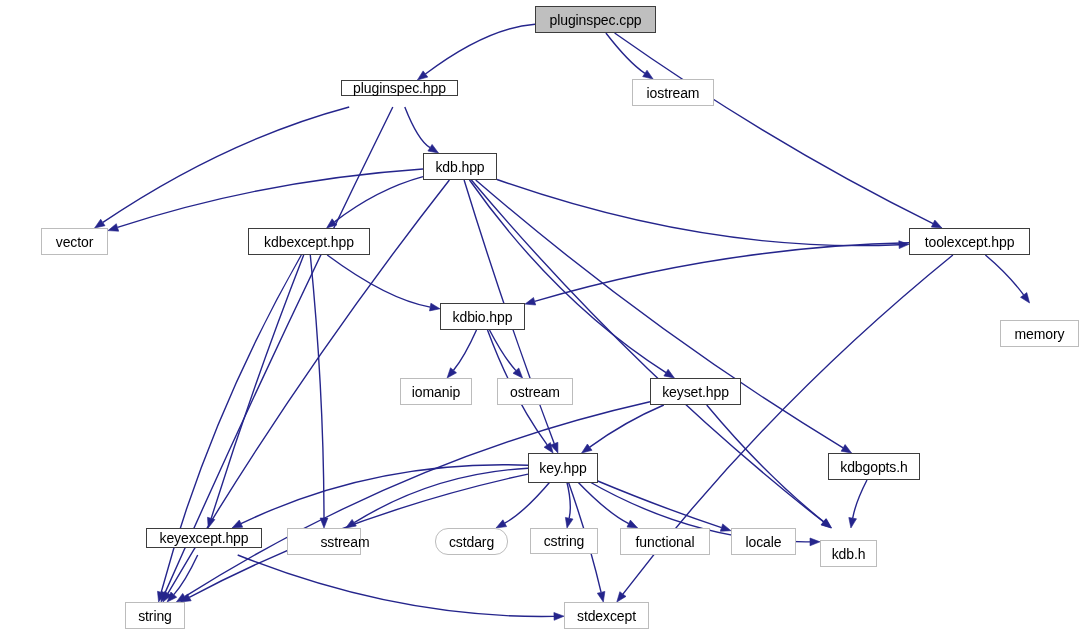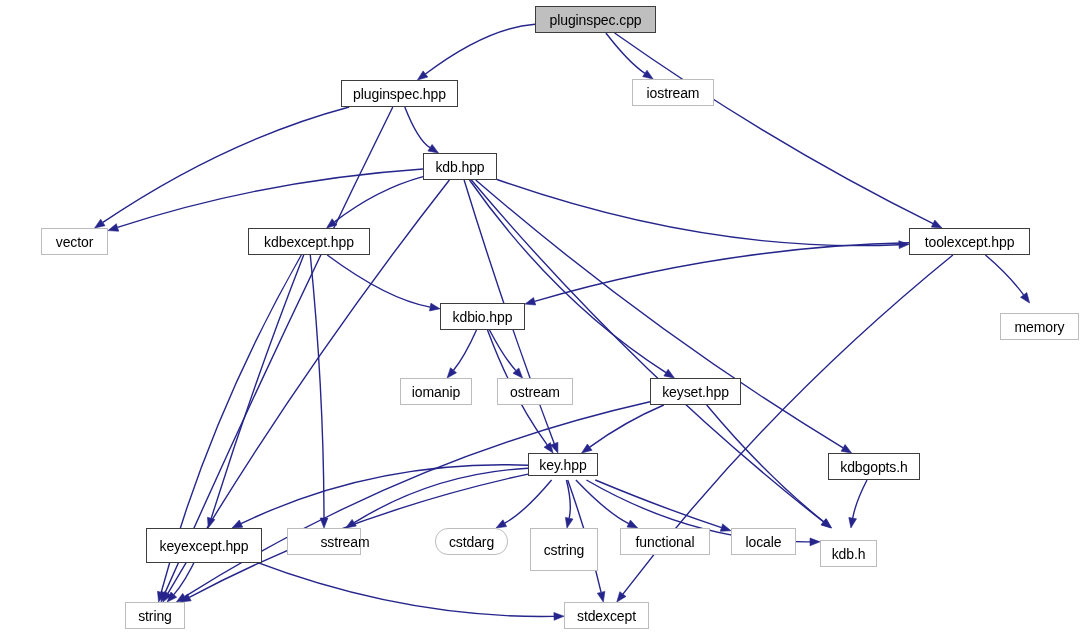--- a/index.html
+++ b/index.html
@@ -140,69 +140,69 @@
         <path class="edge-path" d="M 197.7,555.0 Q 185.0,582.1 173.8,594.6"></path>
         <polygon class="edge-head" points="167.1,602.0 170.9,592.0 176.7,597.2"></polygon>
         <path class="edge-path" d="M 237.7,555.0 Q 397.8,619.1 554.0,616.4"></path>
         <polygon class="edge-head" points="564.0,616.2 554.1,620.3 553.9,612.5"></polygon>
       </g>
   </svg>
   <div id="node-layer">
       <div class="node-box kind-root" style="left: 535px; top: 6px; width: 121px; height: 27px;">
         <span>pluginspec.cpp</span>
       </div>
-      <div class="node-box kind-internal" style="left: 341px; top: 80px; width: 117px; height: 27px;">
+      <div class="node-box kind-internal" style="left: 341px; top: 80px; width: 117px; height: 16px;">
         <span>pluginspec.hpp</span>
       </div>
       <div class="node-box kind-external" style="left: 632px; top: 79px; width: 82px; height: 27px;">
         <span>iostream</span>
       </div>
       <div class="node-box kind-internal" style="left: 423px; top: 153px; width: 74px; height: 27px;">
         <span>kdb.hpp</span>
       </div>
       <div class="node-box kind-external" style="left: 41px; top: 228px; width: 67px; height: 27px;">
         <span>vector</span>
       </div>
       <div class="node-box kind-internal" style="left: 248px; top: 228px; width: 122px; height: 27px; justify-content: center;">
         <span>kdbexcept.hpp</span>
       </div>
       <div class="node-box kind-internal" style="left: 909px; top: 228px; width: 121px; height: 27px;">
         <span>toolexcept.hpp</span>
       </div>
       <div class="node-box kind-internal" style="left: 440px; top: 303px; width: 85px; height: 27px;">
         <span>kdbio.hpp</span>
       </div>
-      <div class="node-box kind-external" style="left: 1000px; top: 313px; width: 79px; height: 27px;">
+      <div class="node-box kind-external" style="left: 1000px; top: 320px; width: 79px; height: 27px;">
         <span>memory</span>
       </div>
       <div class="node-box kind-external" style="left: 400px; top: 378px; width: 72px; height: 27px;">
         <span>iomanip</span>
       </div>
       <div class="node-box kind-external" style="left: 497px; top: 378px; width: 76px; height: 27px;">
         <span>ostream</span>
       </div>
       <div class="node-box kind-internal" style="left: 650px; top: 378px; width: 91px; height: 27px; text-align: center;">
         <span>keyset.hpp</span>
       </div>
-      <div class="node-box kind-internal" style="left: 528px; top: 453px; width: 70px; height: 23px;">
+      <div class="node-box kind-internal" style="left: 528px; top: 453px; width: 70px; height: 30px;">
         <span>key.hpp</span>
       </div>
       <div class="node-box kind-internal" style="left: 828px; top: 453px; width: 92px; height: 27px;">
         <span>kdbgopts.h</span>
       </div>
-      <div class="node-box kind-internal" style="left: 146px; top: 528px; width: 116px; height: 35px;">
+      <div class="node-box kind-internal" style="left: 146px; top: 528px; width: 116px; height: 20px;">
         <span>keyexcept.hpp</span>
       </div>
       <div class="node-box kind-external" style="left: 287px; top: 528px; width: 74px; height: 27px; padding-left: 42px;">
         <span>sstream</span>
       </div>
       <div class="node-box kind-external" style="left: 435px; top: 528px; width: 73px; height: 27px; border-radius: 13px;">
         <span>cstdarg</span>
       </div>
-      <div class="node-box kind-external" style="left: 530px; top: 528px; width: 68px; height: 43px;">
+      <div class="node-box kind-external" style="left: 530px; top: 528px; width: 68px; height: 26px;">
         <span>cstring</span>
       </div>
       <div class="node-box kind-external" style="left: 620px; top: 528px; width: 90px; height: 27px;">
         <span>functional</span>
       </div>
       <div class="node-box kind-external" style="left: 731px; top: 528px; width: 65px; height: 27px;">
         <span>locale</span>
       </div>
       <div class="node-box kind-external" style="left: 820px; top: 540px; width: 57px; height: 27px;">
         <span>kdb.h</span>

